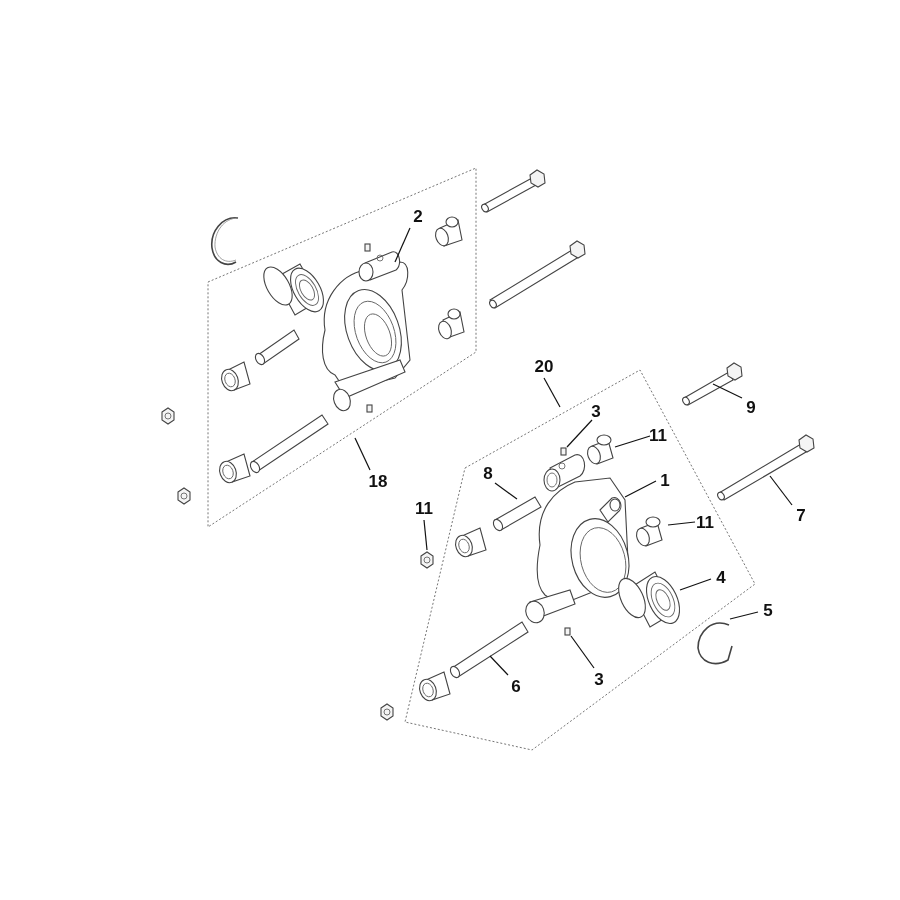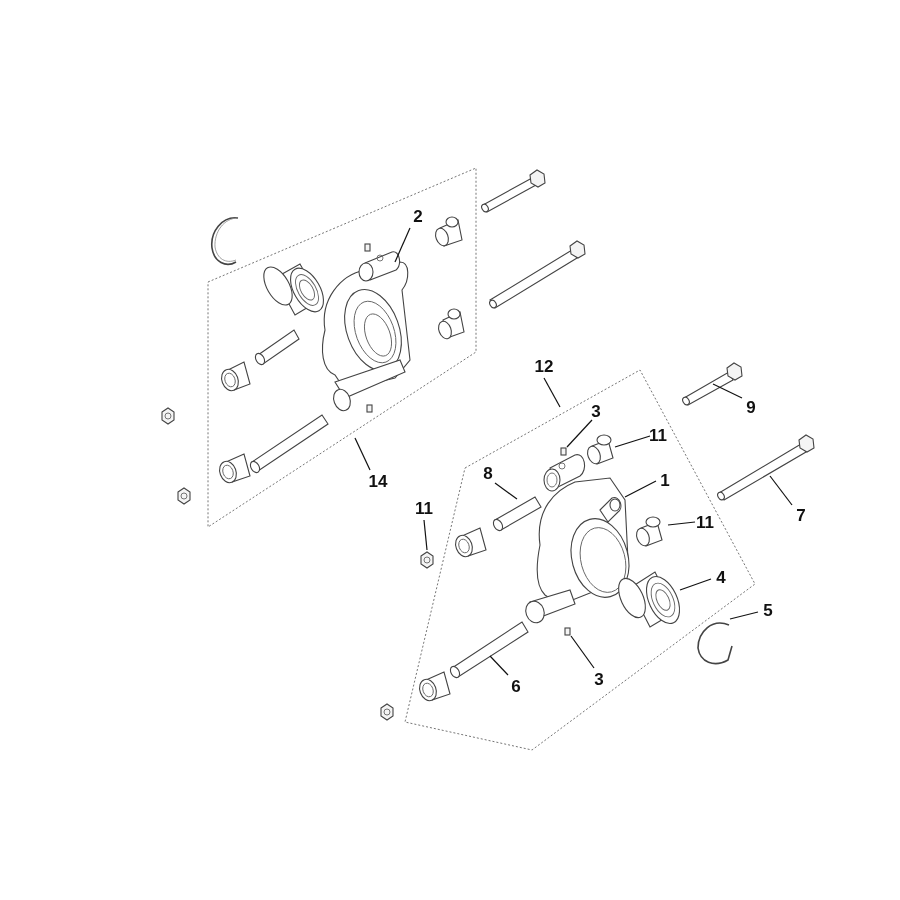--- a/index.html
+++ b/index.html
@@ -210,15 +210,15 @@
   <span class="callout" style="left:599px;top:679px">3</span>
   <span class="callout" style="left:721px;top:577px">4</span>
   <span class="callout" style="left:768px;top:610px">5</span>
   <span class="callout" style="left:516px;top:686px">6</span>
   <span class="callout" style="left:801px;top:515px">7</span>
   <span class="callout" style="left:488px;top:473px">8</span>
   <span class="callout" style="left:751px;top:407px">9</span>
   <span class="callout" style="left:424px;top:508px">11</span>
   <span class="callout" style="left:658px;top:435px">11</span>
   <span class="callout" style="left:705px;top:522px">11</span>
-  <span class="callout" style="left:544px;top:366px">12</span>
-  <span class="callout" style="left:378px;top:481px">14</span>
+  <span class="callout" style="left:544px;top:366px">20</span>
+  <span class="callout" style="left:378px;top:481px">18</span>
 </div>
 
 </body></html>

